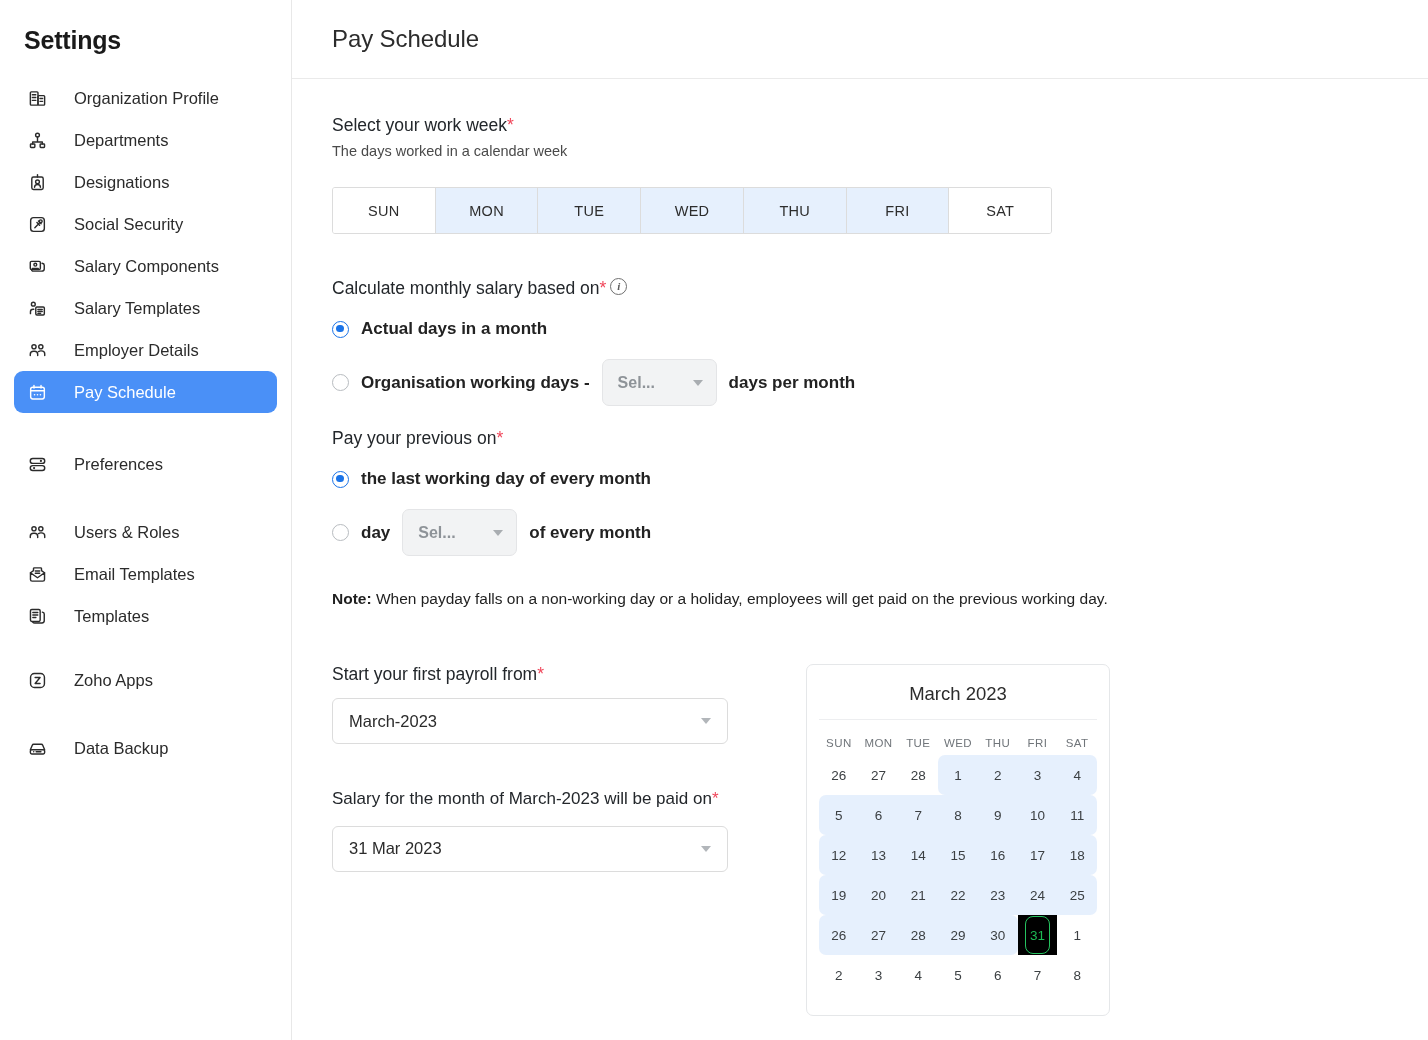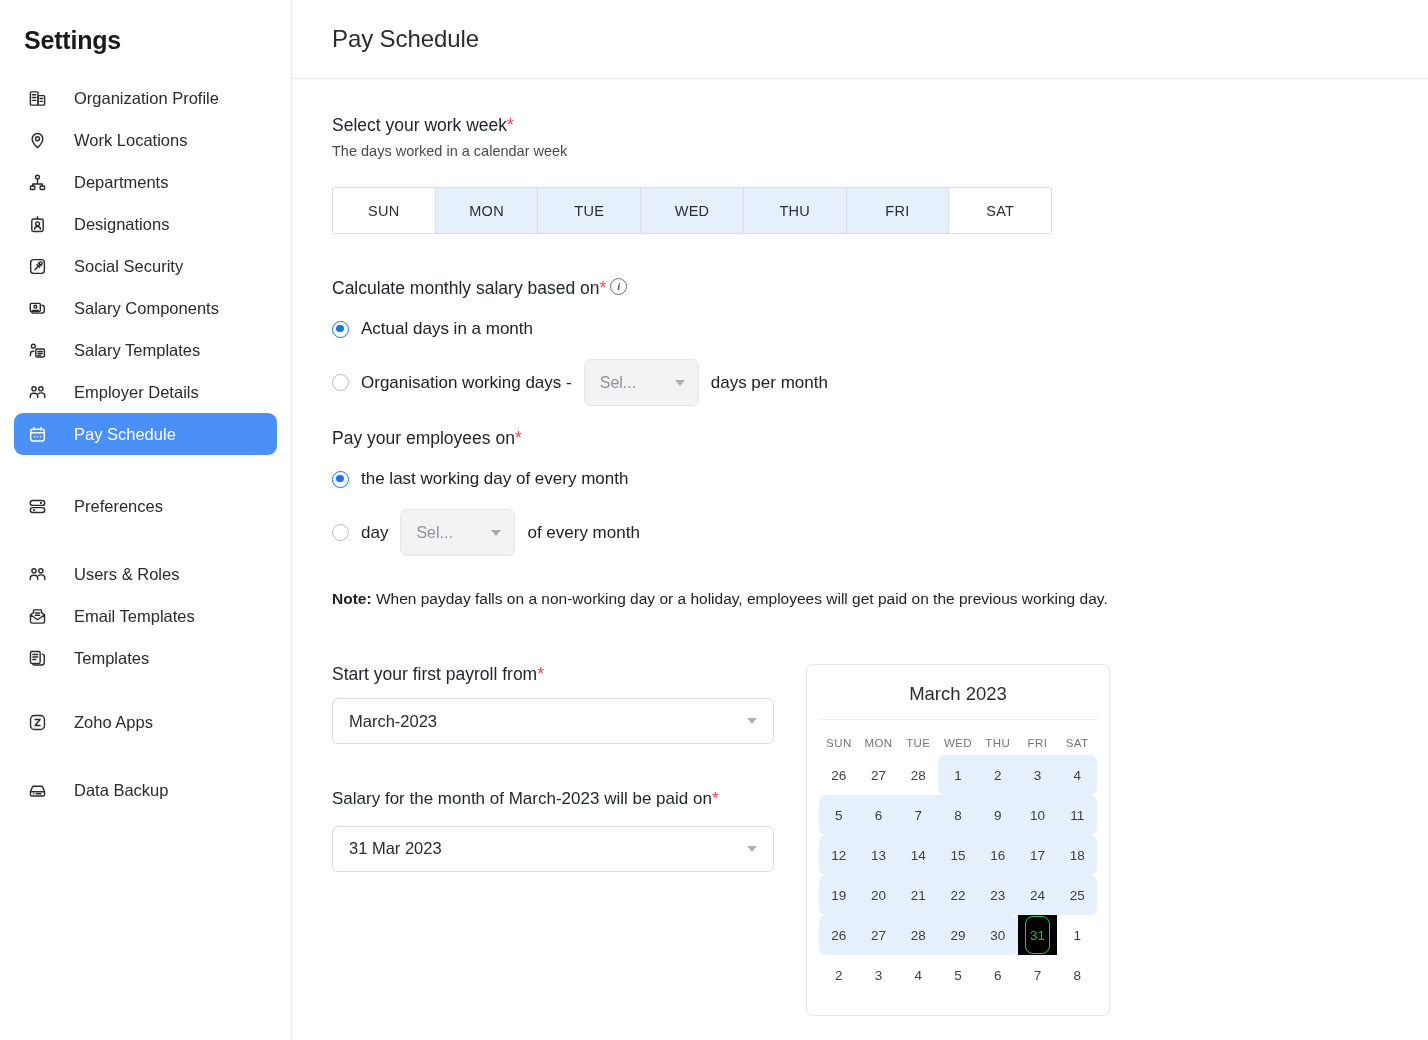--- a/index.html
+++ b/index.html
@@ -130,20 +130,21 @@
     font-weight: 700;
     line-height: 1;
     cursor: pointer;
   }
 
   .radio-row {
     display: flex;
     align-items: center;
     gap: 12px;
     margin-top: 20px;
+    font-weight: bold;
   }
   .radio {
     width: 17px; height: 17px;
     border-radius: 50%;
     border: 1.6px solid #b8bcc0;
     background: #fff;
     flex: 0 0 17px;
     cursor: pointer;
     position: relative;
   }
@@ -188,21 +189,21 @@
   }
   .note b { font-weight: 700; margin-top: 11px; }
 
   .bottom-area {
     display: flex;
     margin-top: 56px;
     gap: 40px;
   }
   .left-col { width: 434px; }
   .full-select {
-    width: 442px;
+    width: 396px;
     height: 46px;
     border: 1px solid #dcdcdc;
     border-radius: 6px;
     display: flex;
     align-items: center;
     justify-content: space-between;
     padding: 0 16px;
     margin-top: 13px;
     font-size: 16.5px;
     color: #2b2b2b;
@@ -286,29 +287,20 @@
     <nav class="nav" id="nav-root">
         <div class="nav-item">
           <span class="nav-icon">
             <svg width="19" height="19" viewBox="0 0 20 20">
               <rect x="2.5" y="3" width="8" height="14" rx="1" stroke="currentColor" fill="none" stroke-width="1.5" stroke-linecap="round" stroke-linejoin="round"></rect>
               <rect x="10.5" y="7" width="7" height="10" rx="1" stroke="currentColor" fill="none" stroke-width="1.5" stroke-linecap="round" stroke-linejoin="round"></rect>
               <path d="M4.6 6h3.6M4.6 9h3.6M4.6 12h3.6M12.6 10h2.8M12.6 13h2.8" stroke="currentColor" fill="none" stroke-width="1.5" stroke-linecap="round" stroke-linejoin="round"></path>
             </svg>
           </span>
           <span>Organization Profile</span>
-        </div>
-        <div class="nav-item">
-          <span class="nav-icon">
-            <svg width="19" height="19" viewBox="0 0 20 20">
-              <path d="M10 17.5s5.6-5.2 5.6-9.2A5.6 5.6 0 0 0 4.4 8.3c0 4 5.6 9.2 5.6 9.2z" stroke="currentColor" fill="none" stroke-width="1.5" stroke-linecap="round" stroke-linejoin="round"></path>
-              <circle cx="10" cy="8.2" r="2.1" stroke="currentColor" fill="none" stroke-width="1.5" stroke-linecap="round" stroke-linejoin="round"></circle>
-            </svg>
-          </span>
-          <span>Work Locations</span>
         </div>
         <div class="nav-item">
           <span class="nav-icon">
             <svg width="19" height="19" viewBox="0 0 20 20">
               <circle cx="10" cy="4.3" r="2" stroke="currentColor" fill="none" stroke-width="1.5" stroke-linecap="round" stroke-linejoin="round"></circle>
               <rect x="2.6" y="13.6" width="4.6" height="3.8" rx="0.7" stroke="currentColor" fill="none" stroke-width="1.5" stroke-linecap="round" stroke-linejoin="round"></rect>
               <rect x="12.8" y="13.6" width="4.6" height="3.8" rx="0.7" stroke="currentColor" fill="none" stroke-width="1.5" stroke-linecap="round" stroke-linejoin="round"></rect>
               <path d="M10 6.4v3.4M4.9 13.6v-2.1h10.2v2.1M10 9.8v1.7" stroke="currentColor" fill="none" stroke-width="1.5" stroke-linecap="round" stroke-linejoin="round"></path>
             </svg>
           </span>
@@ -490,21 +482,21 @@
             <span>Sel...</span>
             <span class="caret"></span>
           </span>
           <span class="radio-text">days per month</span>
         </div>
       </div>
 
       <div style="height:22px"></div>
 
       <div>
-        <div class="field-label"><span>Pay your employees on</span><span class="req">*</span></div>
+        <div class="field-label"><span>Pay your previous on</span><span class="req">*</span></div>
 
         <div class="radio-row">
           <span class="radio checked"></span>
           <span class="radio-text">the last working day of every month</span>
         </div>
 
         <div class="radio-row">
           <span class="radio"></span>
           <span class="radio-text">day</span>
           <span class="mini-select">

